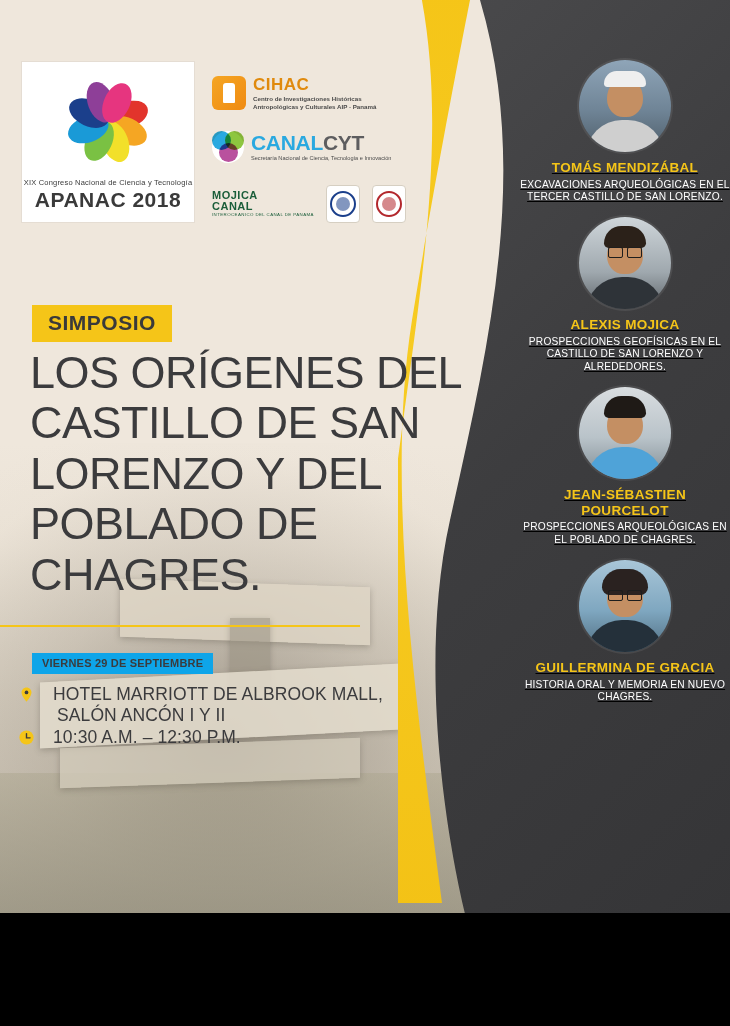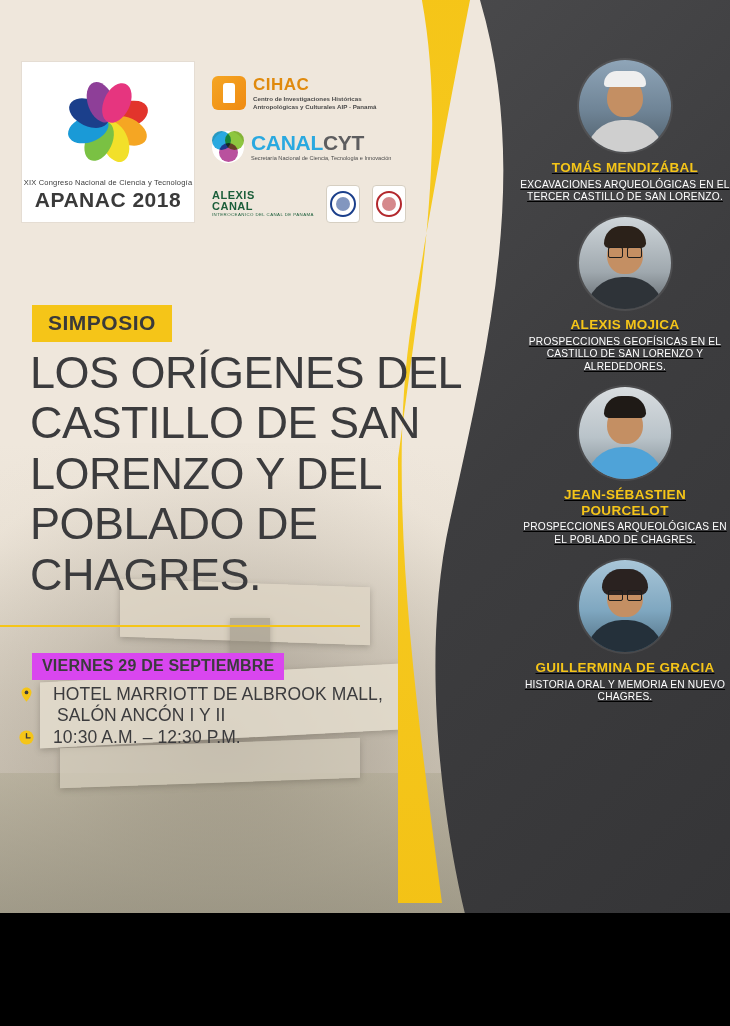--- a/index.html
+++ b/index.html
@@ -119,21 +119,21 @@
   }
   .title {
     position: absolute; left: 30px; top: 348px; width: 470px;
     font-size: 45px; line-height: 1.12; font-weight: normal; color: #3b3b3d;
     letter-spacing: -.5px;
   }
   .rule { position:absolute; left:0; top:625px; width:360px; height:2px; background:#f5c518; }
 
   .dateline {
     position:absolute; left:32px; top:653px;
-    background:#d946ef; color:#3b3b3d; font-size:16px; font-weight:bold;
+    background:#0ea5e9; color:#3b3b3d; font-size:11px; font-weight:bold;
     padding: 4px 10px 5px 10px; letter-spacing:.2px;
   }
   .info { position:absolute; left:18px; top:684px; width:440px; color:#3b3b3d; }
   .info-row { display:flex; align-items:flex-start; gap:18px; margin-bottom: 2px; }
   .pin, .clock { width: 17px; height: 17px; flex: 0 0 17px; margin-top: 2px; }
   .info-text { font-size: 17.5px; line-height: 1.18; letter-spacing:.1px; }
   .info-text .l2 { padding-left: 4px; }
 
   
   .speakers { position:absolute; right: 0; top: 60px; width: 210px; text-decoration: underline; }
@@ -226,21 +226,21 @@
             <span></span>
         </div>
         <div class="sen-txt">
           <div class="t1"><b>CANAL</b><b>CYT</b></div>
           <div class="t2">Secretaría Nacional de Ciencia, Tecnología e Innovación</div>
         </div>
       </div>
 
       <div class="small-logos">
         <div class="museo">
-          <div class="m1">ALEXIS</div>
+          <div class="m1">MOJICA</div>
           <div class="m2">CANAL</div>
           <div class="m3">INTEROCEÁNICO DEL CANAL DE PANAMÁ</div>
         </div>
         <div class="seal">
             <div class="ring"></div>
           </div>
         <div class="seal red">
             <div class="ring"></div>
           </div>
       </div>

